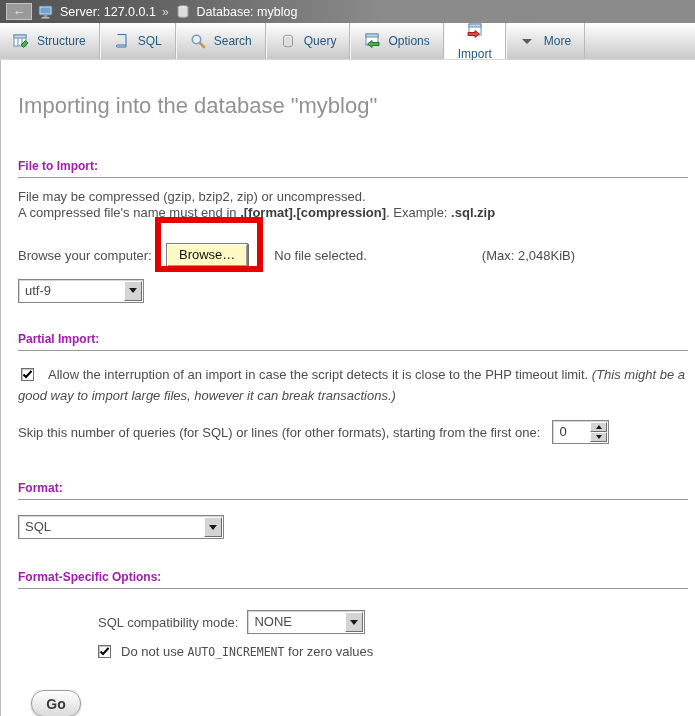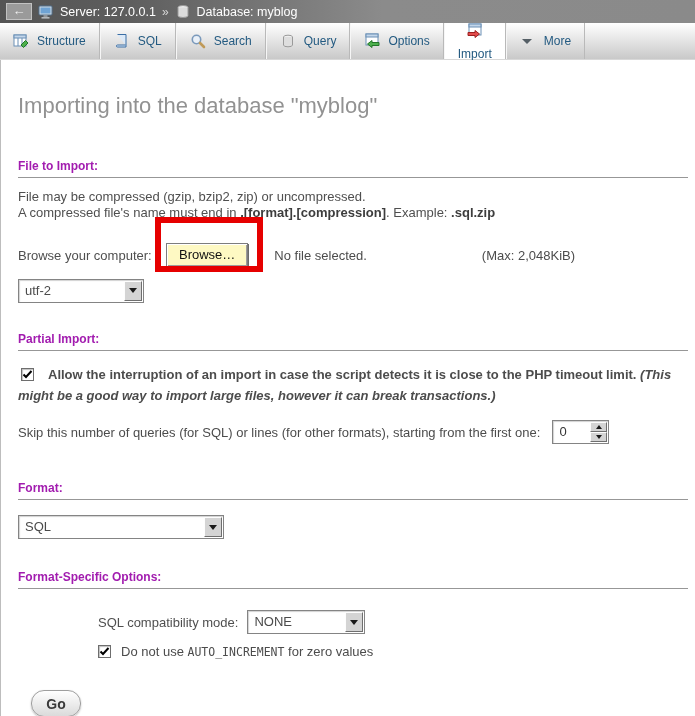--- a/index.html
+++ b/index.html
@@ -89,21 +89,21 @@
   .sel-compat  { width:118px; }
 
   
   .cb {
     display:inline-block; width:13px; height:13px; background:#fff;
     border:1px solid #6e6e6e; box-shadow:inset 1px 1px 1px rgba(0,0,0,.25);
     vertical-align:-2px; cursor:pointer;
   }
   .cb svg { display:block; }
 
-  .allow-para { margin-top:13px; line-height:21px; padding-right:2px;font-weight:bold; }
+  .allow-para { margin-top:13px; line-height:21px; padding-right:2px; }
   .allow-para .cb { margin:0 14px 0 3px; }
   .hint-italic { font-style:italic; }
 
   .row-skip { margin-top:14px; height:24px; }
   
   .spinner {
     display:inline-flex; width:57px; height:24px; background:#fff;
     border:1px solid #848484; box-shadow:inset 1px 1px 1px rgba(0,0,0,.18); margin-left:12px;
   }
   .spinner .val { flex:1; padding:3px 0 0 6px; font-size:13px; color:#333; }
@@ -243,21 +243,21 @@
 
     <div class="row row-browse">
       <span class="flabel">Browse your computer:</span>
       <button class="win-btn">Browse…</button>
       <span class="after-btn">No file selected.</span>
       <span class="max-note">(Max: 2,048KiB)</span>
     </div>
 
     <div class="row row-charset">
       <span class="xselect sel-charset">
-        <span class="val">utf-2</span>
+        <span class="val">utf-9</span>
         <span class="arrow-btn">
             <span class="tri-down"></span>
           </span>
       </span>
     </div>
 
     <div class="sec-head h-partial">Partial Import:</div>
     <div class="allow-para">
       <span class="cb"><svg width="11" height="11" viewBox="0 0 11 11">
             <path d="M1.5 5.5 L4 8 L9.5 2" stroke="#000" stroke-width="2" fill="none"></path>

